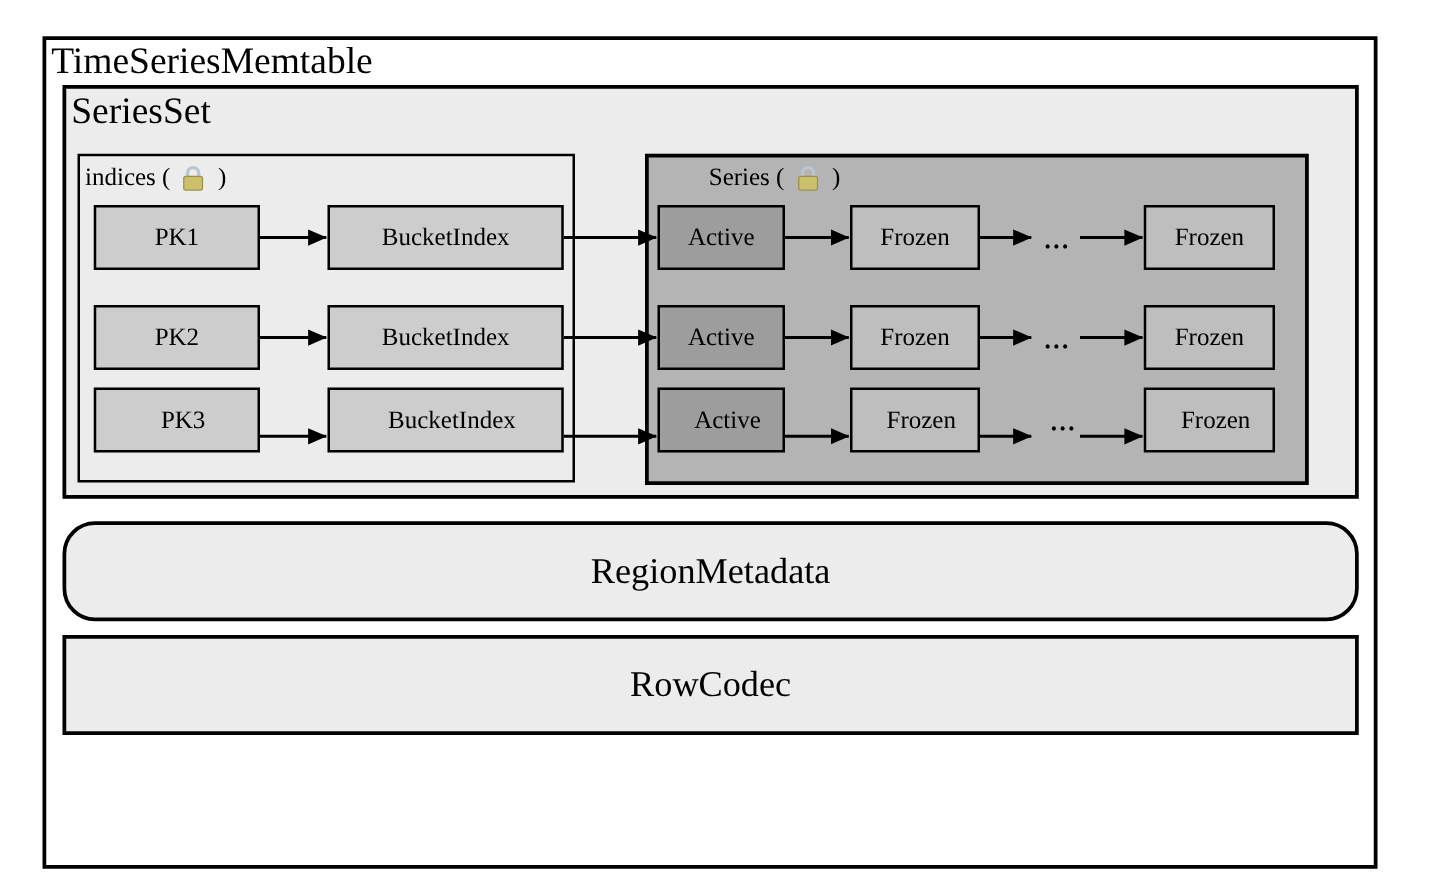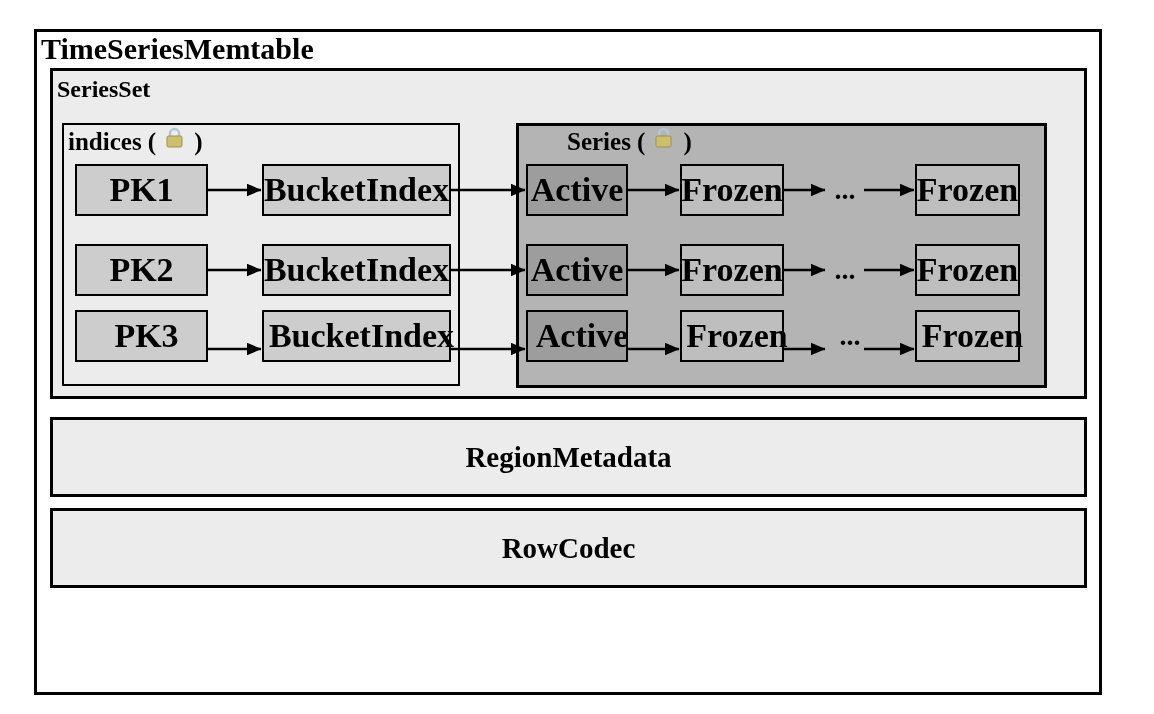--- a/index.html
+++ b/index.html
@@ -3,58 +3,58 @@
 <meta charset="utf-8">
 <style>
   :root{
     --page-bg:#ffffff; --outer-box-bg:#ffffff; --panel-bg:#ececec;
     --node-bg:#cdcdcd; --series-panel-bg:#b4b4b4; --active-node-bg:#9d9d9d;
     --frozen-node-bg:#bebebe; --border:#000000; --lock-body:#cdc06c; --lock-shackle:#b9c6d2;
   }
   html,body{margin:0;padding:0;background:var(--page-bg);}
   #canvas{
     position:relative; width:1154px; height:714px; overflow:hidden;
-    font-family:"Liberation Serif","DejaVu Serif",serif; color:#000;font-weight:bold;
+    font-family:"Liberation Serif","DejaVu Serif",serif; color:#000;
   }
   .abs{position:absolute; box-sizing:border-box;}
 
   .outer-box{left:34px; top:29px; width:1068px; height:666px;
     background:var(--outer-box-bg); border:3px solid var(--border);}
   .outer-title{left:41px; top:32px; font-size:30px; line-height:34px; white-space:nowrap;}
 
   .seriesset-box{left:50px; top:68px; width:1037px; height:331px;
     background:var(--panel-bg); border:3px solid var(--border);}
-  .seriesset-title{left:57px; top:72px; font-size:24px; line-height:34px; white-space:nowrap;}
+  .seriesset-title{left:57px; top:72px; font-size:30px; line-height:34px; white-space:nowrap;}
 
   .indices-box{left:62px; top:123px; width:398px; height:263px;
     background:var(--panel-bg); border:2px solid var(--border);}
   .series-box{left:516px; top:123px; width:531px; height:265px;
     background:var(--series-panel-bg); border:3px solid var(--border);}
 
-  .group-label{left:68px; top:127px; font-size:25px; line-height:30px;
-    display:flex; white-space:nowrap;}
+  .group-label{left:68px; top:127px; font-size:20px; line-height:30px;
+    display:flex; align-items:center; white-space:nowrap;}
   .group-label.series-label{left:523px;margin-left:44px;}
   .group-label .lock{margin:0 6px 0 7px;}
   .group-label .close-paren{margin-left:2px;}
 
   .node{height:52px; display:flex; align-items:center; justify-content:center;
-    border:2.5px solid var(--border); font-size:34px; white-space:nowrap;}
+    border:2.5px solid var(--border); font-size:20px; white-space:nowrap;}
   .row1{top:164px;} .row2{top:244px;} .row3{top:310px;padding-left:10px;}
   .pk{left:75px; width:133px; background:var(--node-bg);}
   .bucket{left:262px; width:189px; background:var(--node-bg);text-align:right;}
   .active{left:526px; width:102px; background:var(--active-node-bg);}
   .frozen-a{left:680px; width:104px; background:var(--frozen-node-bg);}
   .frozen-b{left:915px; width:105px; background:var(--frozen-node-bg);}
   .dots{left:826px; width:38px; height:52px; display:flex; align-items:center;
     justify-content:center; font-size:28px;}
 
   .layer-bar{left:50px; width:1037px; height:80px; background:var(--panel-bg);
     border:3px solid var(--border); display:flex; align-items:center;
     justify-content:center; font-size:29px;}
-  .layer-1{top:417px;} .layer-2{top:508px;} .layer-3{top:601px; height:82px;}
+  .layer-1{top:417px;border-radius:26px;} .layer-2{top:508px;} .layer-3{top:601px; height:82px;}
 
   #arrow-layer{position:absolute; left:0; top:0; width:1154px; height:714px;
     pointer-events:none; z-index:10;}
   #arrow-layer line{stroke:var(--border); stroke-width:2.5px;}
 </style>
 </head>
 <body>
 
 <div id="canvas">
 

